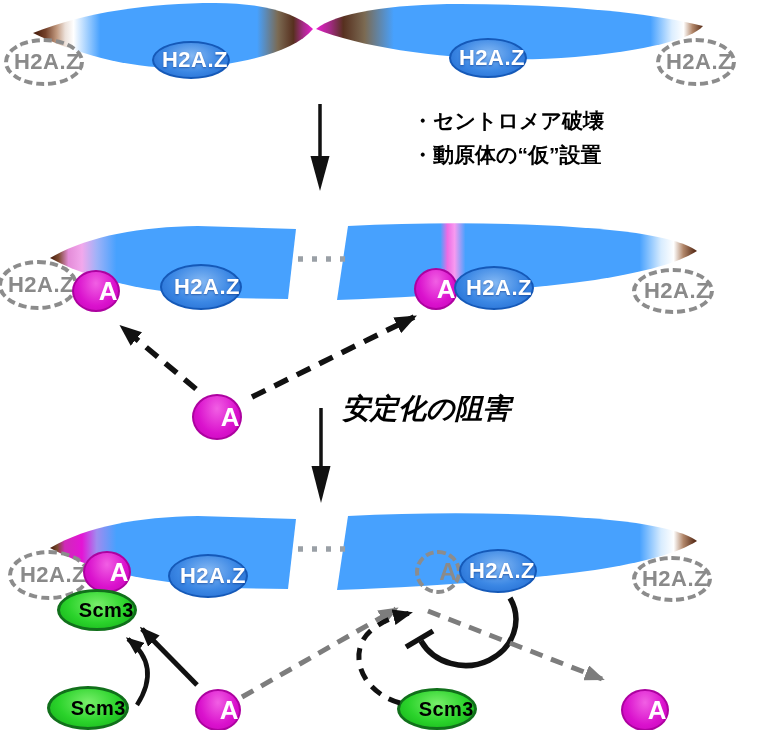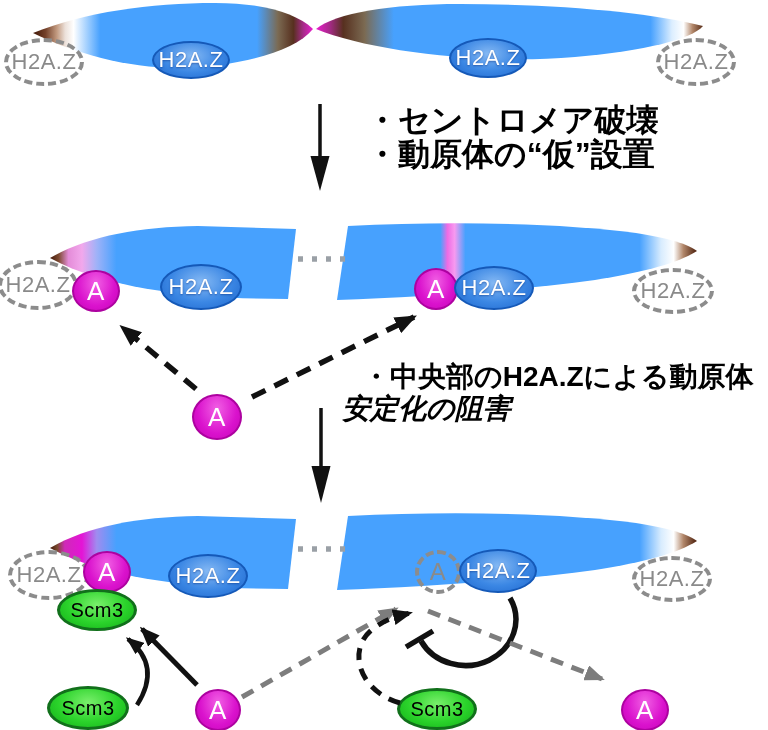--- a/index.html
+++ b/index.html
@@ -6,21 +6,21 @@
   .canvas{
     position:relative;width:768px;height:730px;overflow:hidden;
     background:#fff;font-family:"Liberation Sans",sans-serif;
   }
   .layer{position:absolute;left:0;top:0;width:768px;height:730px;}
   svg.layer{pointer-events:none;}
 
   
   .el{
     position:absolute;border-radius:50%;display:flex;align-items:center;
-    justify-content:center;box-sizing:border-box;font-weight:normal;
+    justify-content:flex-end;box-sizing:border-box;font-weight:bold;
     letter-spacing:0.5px;white-space:nowrap;
   }
   .hz{ 
     background:radial-gradient(ellipse at 50% 38%,#85b9f4 0%,#3b87e4 55%,#1e66cc 100%);
     border:2px solid #1559b8;color:#fff;font-size:22px;
     text-shadow:0 1px 2px rgba(0,40,120,.5);
   }
   .hzd{ 
     background:transparent;border:4px dashed #8c8c8c;color:#8a8a8a;font-size:22px;
   }
@@ -32,21 +32,21 @@
     background:transparent;border:4px dashed #8c8c8c;color:#8a8a8a;font-size:24px;
   }
   .sc{ 
     background:radial-gradient(ellipse at 50% 35%,#79ef6b 0%,#2bd32b 55%,#12ad18 100%);
     border:3px solid #11701b;color:#000;font-size:20px;
   }
 
   .note{
     position:absolute;color:#000;font-weight:600;font-size:28px;line-height:33px;
   }
-  .note.big{font-size:32px;}
+  .note.big{font-size:21px;margin-left:46px;}
 </style>
 </head>
 <body>
 
 <div class="canvas">
 
   <svg class="layer" viewBox="0 0 768 730" width="768" height="730">
     <defs>
       <linearGradient id="gLA1" gradientUnits="userSpaceOnUse" x1="33" y1="0" x2="313" y2="0">
         <stop offset="0" stop-color="#3f1606"></stop>
@@ -225,16 +225,15 @@
     <g>
       <path d="M 510 598 A 46 42 0 1 1 421 641" stroke="#111" stroke-width="5.5" fill="none"></path>
       <line x1="406" y1="647" x2="433" y2="631" stroke="#111" stroke-width="5.5"></line>
     </g>
     <path d="M 428 611 L 602 679" stroke="#7d7d7d" stroke-width="5" stroke-dasharray="13 9" fill="none" marker-end="url(#ag)"></path>
   </svg>
 
   <div class="note big" style="left:366px;top:104px;">・セントロメア破壊</div>
   <div class="note big" style="left:366px;top:138px;">・動原体の“仮”設置</div>
 
-  <div class="note" style="left:362px;top:360px;">・中央部のH2A.Zによる動原体</div>
   <div class="note" style="left:342px;top:392px;font-style:italic;">安定化の阻害</div>
 
 </div>
 
 </body></html>

